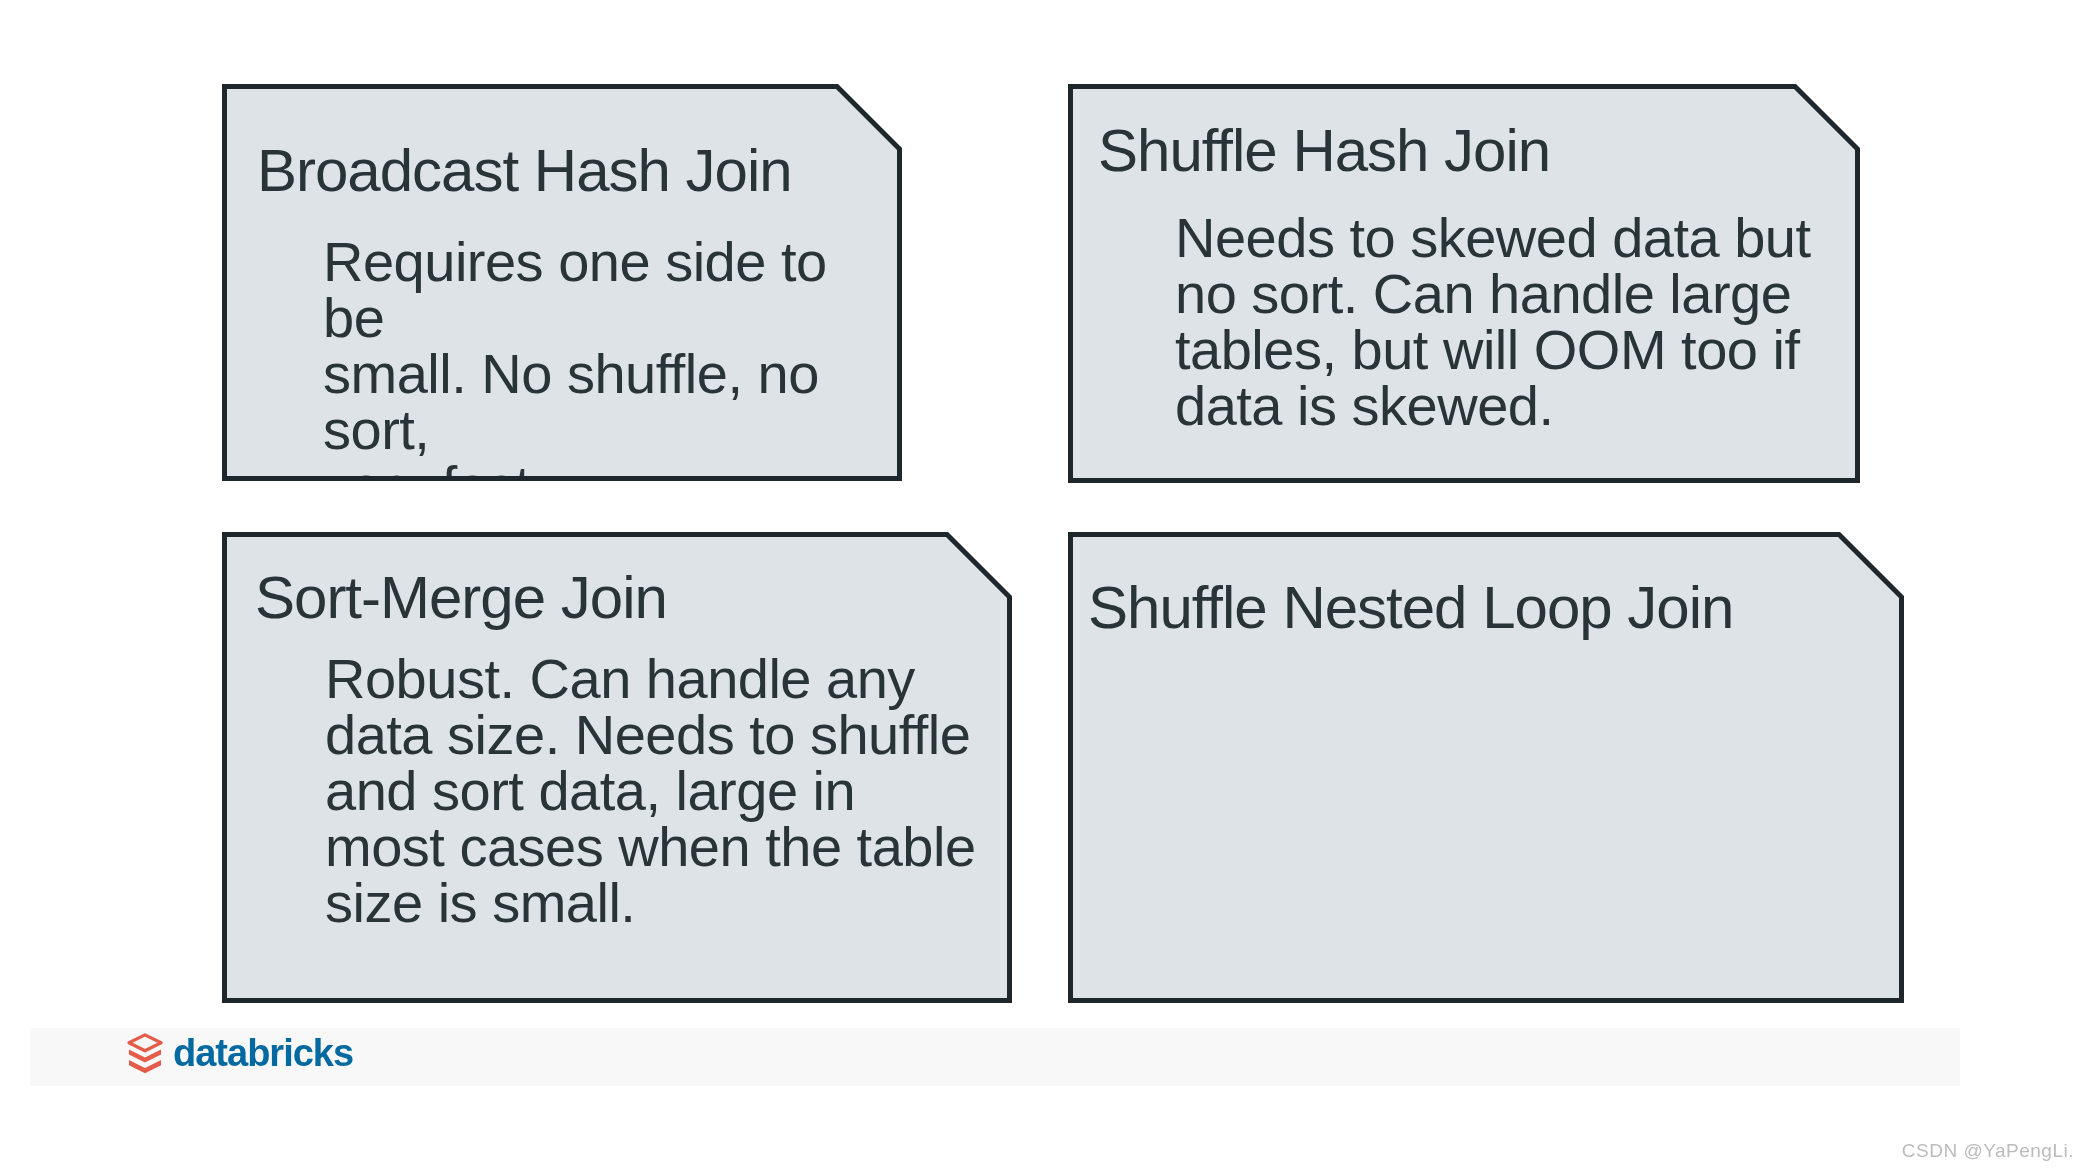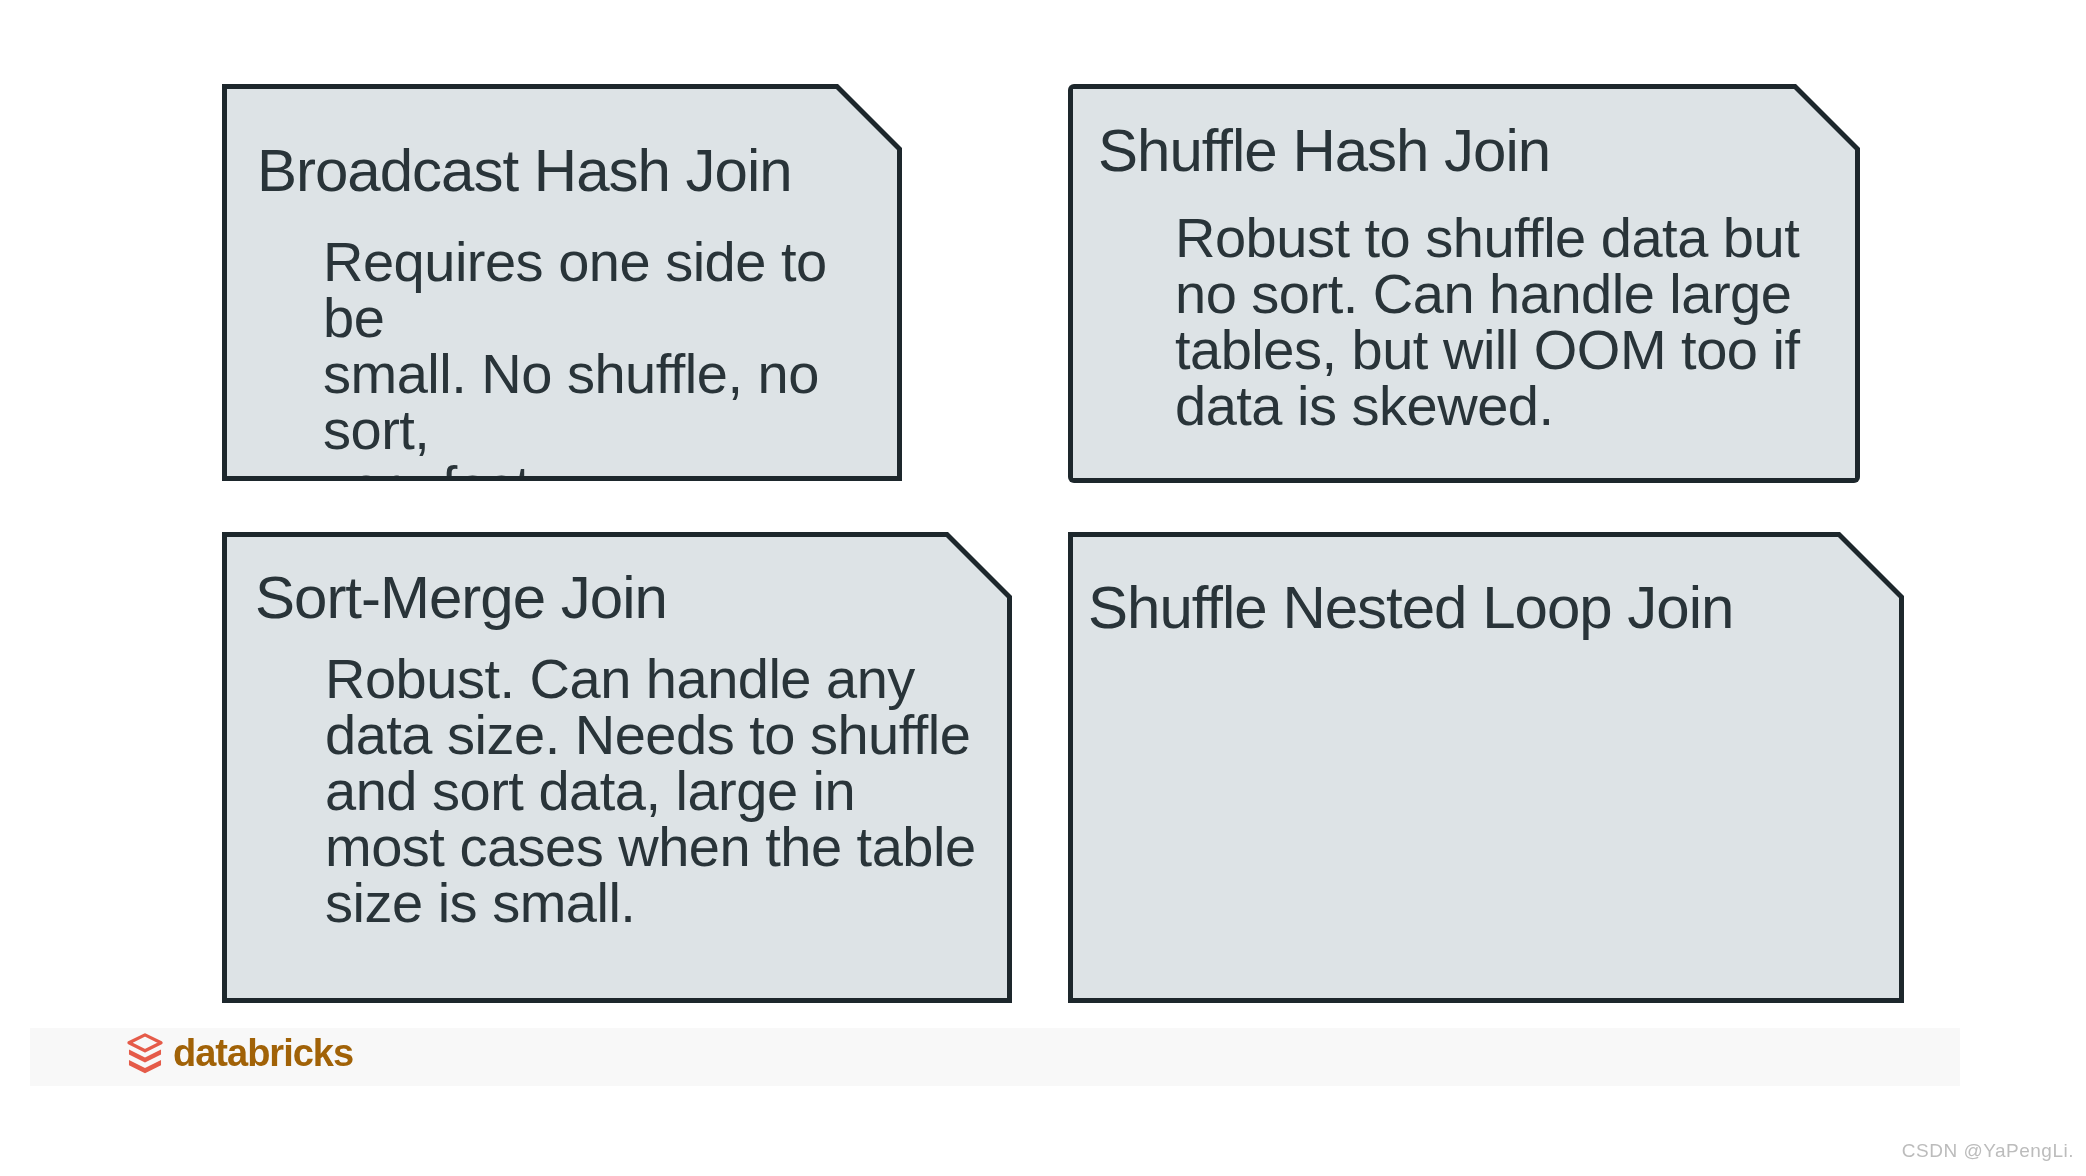--- a/index.html
+++ b/index.html
@@ -29,38 +29,38 @@
     white-space:nowrap;
   }
   .card-body{
     font-size:56px;line-height:56px;letter-spacing:-0.5px;
     white-space:pre-line;
   }
   
   .c1{left:222px;top:84px;width:680px;height:397px;}
   .c1 .card-inner{padding:47px 0 0 30px;}
   .c1 .card-body{margin:28px 0 0 66px;}
-  .c2{left:1068px;top:84px;width:792px;height:399px;border-radius:6px;}
+  .c2{left:1068px;top:84px;width:792px;height:399px;}
   .c2 .card-inner{padding:27px 0 0 25px;}
   .c2 .card-body{margin:24px 0 0 77px;}
   .c3{left:222px;top:532px;width:790px;height:471px;}
   .c3 .card-inner{padding:26px 0 0 28px;}
   .c3 .card-body{margin:18px 0 0 70px;}
   .c4{left:1068px;top:532px;width:792px;height:471px;padding-left:44px;}
   .c4 .card-inner{padding:36px 0 0 15px;}
   .c4 .card-body{margin:19px 0 0 107px;}
   
   .logo{
     position:absolute;left:126px;top:1032px;
     display:flex;align-items:center;gap:9px;
   }
   .logo svg{display:block;}
   .wordmark{
     font-size:38px;font-weight:700;letter-spacing:-1px;
-    color:#a16207;
+    color:#0369a1;
   }
   
   .watermark{
     position:absolute;right:12px;top:1140px;
     font-size:19px;color:#bcbcbc;letter-spacing:0.5px;
   }
 </style>
 </head>
 <body>
 
@@ -71,21 +71,21 @@
     <div class="card-title">Broadcast Hash Join</div>
     <div class="card-body">Requires one side to be
 small. No shuffle, no sort,
 very fast.</div>
   </div>
 </div>
 
 <div class="card c2">
   <div class="card-inner">
     <div class="card-title">Shuffle Hash Join</div>
-    <div class="card-body">Robust to shuffle data but
+    <div class="card-body">Needs to skewed data but
 no sort. Can handle large
 tables, but will OOM too if
 data is skewed.</div>
   </div>
 </div>
 
 <div class="card c3">
   <div class="card-inner">
     <div class="card-title">Sort-Merge Join</div>
     <div class="card-body">Robust. Can handle any

